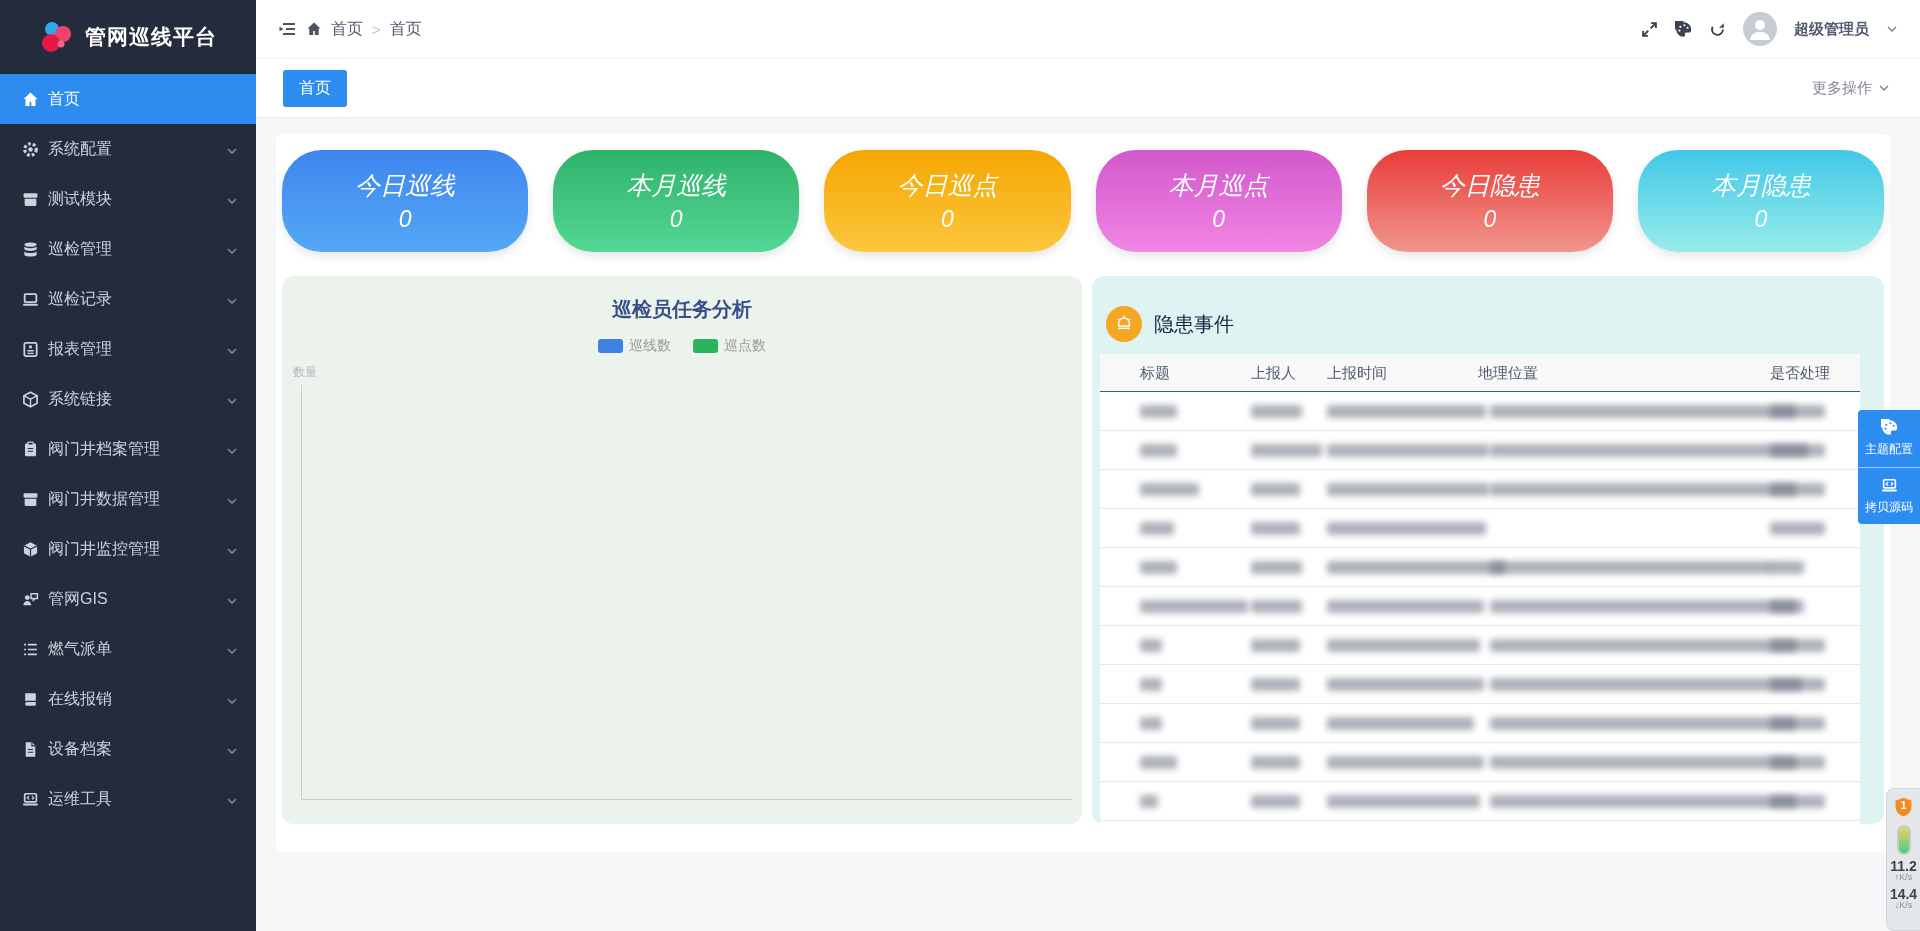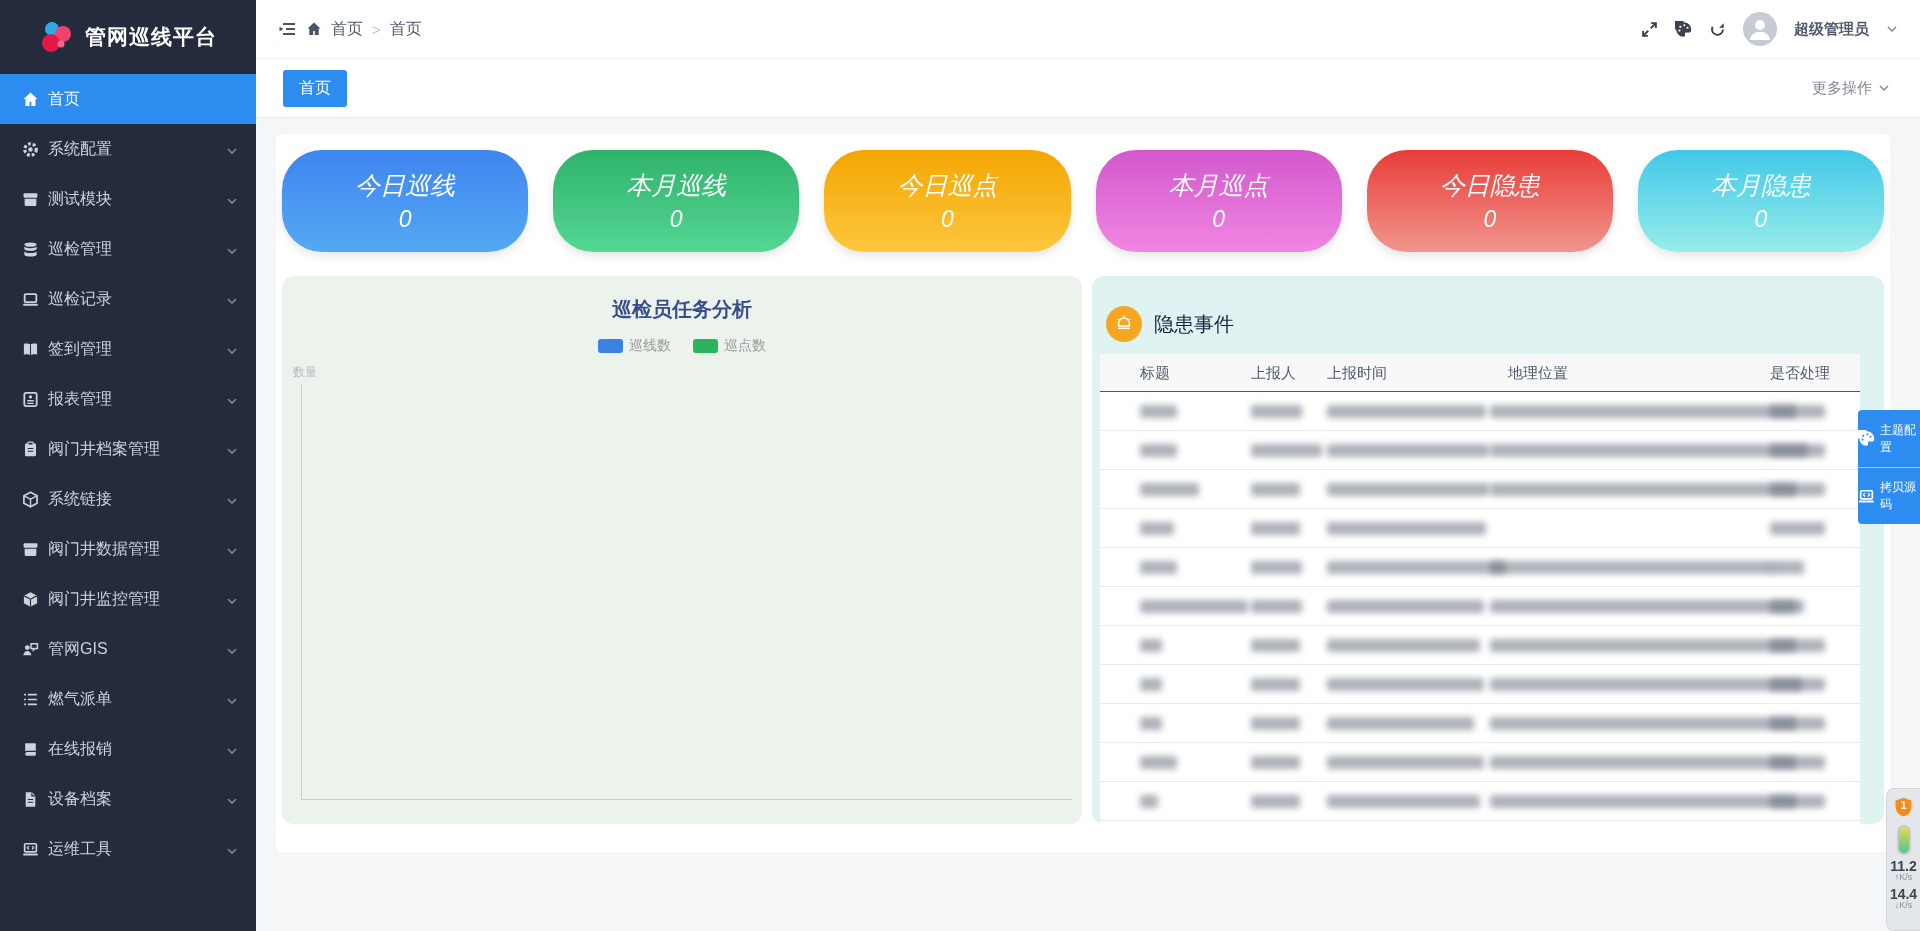--- a/index.html
+++ b/index.html
@@ -59,29 +59,29 @@
 
   .table-panel { flex:1; height:548px; background:#e0f3f3; border-radius:12px; padding:28px 2px 12px 8px; }
   .tp-head { display:flex; align-items:center; gap:12px; padding:2px 0 12px 6px; }
   .alarm-circle { width:36px; height:36px; border-radius:50%; background:#f5a623;
     display:flex; align-items:center; justify-content:center; }
   .tp-title { font-size:20px; color:#17233d; }
   .h-table { background:#fff; width:760px; height:482px; overflow:hidden; }
   .h-head { position:relative; height:38px; background:#f8f8f9; border-bottom:1px solid #15803d; }
   .h-head span { position:absolute; top:10px; font-size:15px; color:#515a6e; white-space:nowrap; }
   .h-head span:nth-child(1){left:40px}.h-head span:nth-child(2){left:151px}
-  .h-head span:nth-child(3){left:227px}.h-head span:nth-child(4){left:408px}
+  .h-head span:nth-child(3){left:227px}.h-head span:nth-child(4){left:378px}
   .h-head span:nth-child(5){left:670px}
   .h-row { position:relative; height:39px; border-bottom:1px solid #e8eaec; }
   .h-row .bar { position:absolute; top:13px; height:13px; border-radius:2px;
     background:#6b7280; opacity:.55; filter:blur(3px); }
 
   
   .float-actions { position:fixed; right:0; top:410px; width:62px; border-radius:4px 0 0 4px; overflow:hidden; z-index:30; }
-  .fab { width:62px; height:57px; background:#2d8cf0; color:#fff; display:flex; flex-direction:row;
+  .fab { width:62px; height:57px; background:#2d8cf0; color:#fff; display:flex; flex-direction:column;
     align-items:center; justify-content:center; gap:5px; font-size:12px; cursor:pointer; }
   .fab + .fab { border-top:1px solid rgba(255,255,255,.55); }
 
   .net-widget { position:fixed; right:0; top:788px; width:34px; height:143px; z-index:30;
     background:#e4e7ea; border:1px solid #d3d7db; border-right:none; border-radius:8px 0 0 8px;
     display:flex; flex-direction:column; align-items:center; padding-top:7px; gap:6px; }
   .capsule { width:14px; height:30px; border-radius:8px; border:2px solid #c4c9cf;
     background:linear-gradient(180deg,#e8d84a,#4fc98f); }
   .speed { text-align:center; line-height:11px; }
   .speed .val { font-size:14px; font-weight:bold; color:#3f434b;text-align:right; }
@@ -161,63 +161,51 @@
             </svg>
           </span>
         <span class="s-label">巡检记录</span>
         <span class="s-chevron"><svg viewBox="0 0 12 12">
               <path d="M2 4l4 4 4-4" fill="none" stroke="currentColor" stroke-width="1.6"></path>
             </svg></span>
       </div>
       <div class="s-item">
         <span class="s-ico">
             <svg viewBox="0 0 16 16">
-              <path fill="currentColor" d="M8 3.2C6.6 2.2 4.2 2 1.8 2.7V13c2.4-.7 4.8-.5 6.2.5 1.4-1 3.8-1.2 6.2-.5V2.7C11.8 2 9.4 2.2 8 3.2z"></path>
-              <path d="M8 3.4v10" stroke="#242b3c" stroke-width="1"></path>
-            </svg>
-          </span>
-        <span class="s-label">签到管理</span>
-        <span class="s-chevron"><svg viewBox="0 0 12 12">
-              <path d="M2 4l4 4 4-4" fill="none" stroke="currentColor" stroke-width="1.6"></path>
-            </svg></span>
-      </div>
-      <div class="s-item">
-        <span class="s-ico">
-            <svg viewBox="0 0 16 16">
               <rect x="2.2" y="1.8" width="11.6" height="12.4" rx="1.4" fill="none" stroke="currentColor" stroke-width="1.7"></rect>
               <circle cx="8" cy="5.6" r="1.5" fill="currentColor"></circle>
               <path d="M5 9.2h6M5 11.6h6" stroke="currentColor" stroke-width="1.3"></path>
             </svg>
           </span>
         <span class="s-label">报表管理</span>
         <span class="s-chevron"><svg viewBox="0 0 12 12">
               <path d="M2 4l4 4 4-4" fill="none" stroke="currentColor" stroke-width="1.6"></path>
             </svg></span>
       </div>
       <div class="s-item">
         <span class="s-ico">
             <svg viewBox="0 0 16 16">
+              <path d="M8 1.2l6.2 3.3v7L8 14.8l-6.2-3.3v-7z" fill="none" stroke="currentColor" stroke-width="1.6"></path>
+              <path d="M2 4.6l6 3.1 6-3.1M8 7.7v7" fill="none" stroke="currentColor" stroke-width="1.3"></path>
+            </svg>
+          </span>
+        <span class="s-label">系统链接</span>
+        <span class="s-chevron"><svg viewBox="0 0 12 12">
+              <path d="M2 4l4 4 4-4" fill="none" stroke="currentColor" stroke-width="1.6"></path>
+            </svg></span>
+      </div>
+      <div class="s-item">
+        <span class="s-ico">
+            <svg viewBox="0 0 16 16">
               <rect x="2.8" y="2.4" width="10.4" height="12" rx="1.3" fill="currentColor"></rect>
               <rect x="5.4" y="1" width="5.2" height="2.8" rx="1" fill="#242b3c" stroke="currentColor" stroke-width="1.2"></rect>
               <path d="M5.4 7h5.2M5.4 9.6h5.2" stroke="#242b3c" stroke-width="1"></path>
             </svg>
           </span>
         <span class="s-label">阀门井档案管理</span>
-        <span class="s-chevron"><svg viewBox="0 0 12 12">
-              <path d="M2 4l4 4 4-4" fill="none" stroke="currentColor" stroke-width="1.6"></path>
-            </svg></span>
-      </div>
-      <div class="s-item">
-        <span class="s-ico">
-            <svg viewBox="0 0 16 16">
-              <path d="M8 1.2l6.2 3.3v7L8 14.8l-6.2-3.3v-7z" fill="none" stroke="currentColor" stroke-width="1.6"></path>
-              <path d="M2 4.6l6 3.1 6-3.1M8 7.7v7" fill="none" stroke="currentColor" stroke-width="1.3"></path>
-            </svg>
-          </span>
-        <span class="s-label">系统链接</span>
         <span class="s-chevron"><svg viewBox="0 0 12 12">
               <path d="M2 4l4 4 4-4" fill="none" stroke="currentColor" stroke-width="1.6"></path>
             </svg></span>
       </div>
       <div class="s-item">
         <span class="s-ico">
             <svg viewBox="0 0 16 16">
               <rect x="1.5" y="2" width="13" height="4.4" rx="1" fill="currentColor"></rect>
               <path fill="currentColor" d="M2.5 7.4h11V13a1 1 0 01-1 1h-9a1 1 0 01-1-1z"></path>
             </svg>

